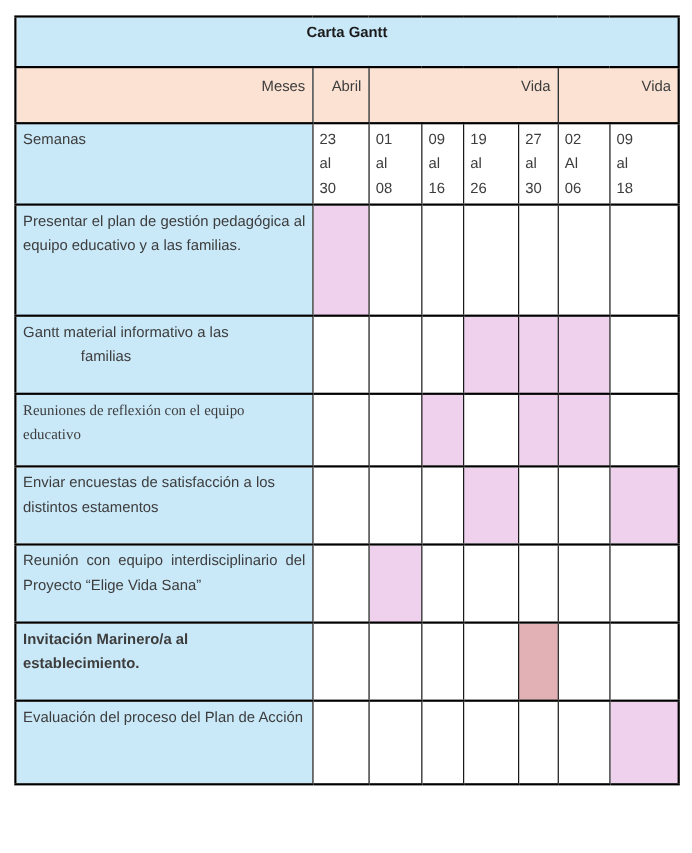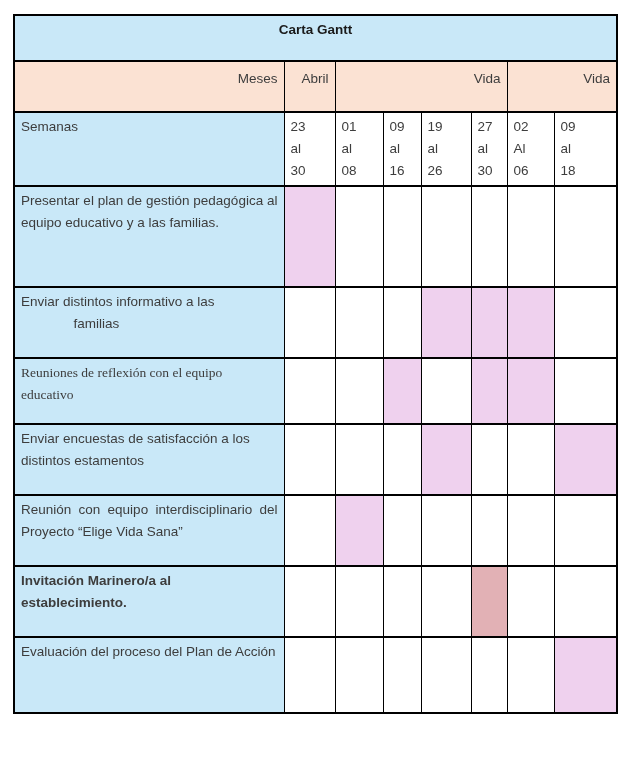--- a/index.html
+++ b/index.html
@@ -120,21 +120,21 @@
         <td class="cell pink"></td>
         <td class="cell"></td>
         <td class="cell"></td>
         <td class="cell"></td>
         <td class="cell"></td>
         <td class="cell"></td>
         <td class="cell"></td>
       </tr>
 
       <tr class="r-task rt-1">
-        <td class="blue tasklbl prewrap">Enviar distintos informativo a las
+        <td class="blue tasklbl prewrap">Gantt material informativo a las
               familias</td>
         <td class="cell"></td>
         <td class="cell"></td>
         <td class="cell"></td>
         <td class="cell pink"></td>
         <td class="cell pink"></td>
         <td class="cell pink"></td>
         <td class="cell"></td>
       </tr>
 

